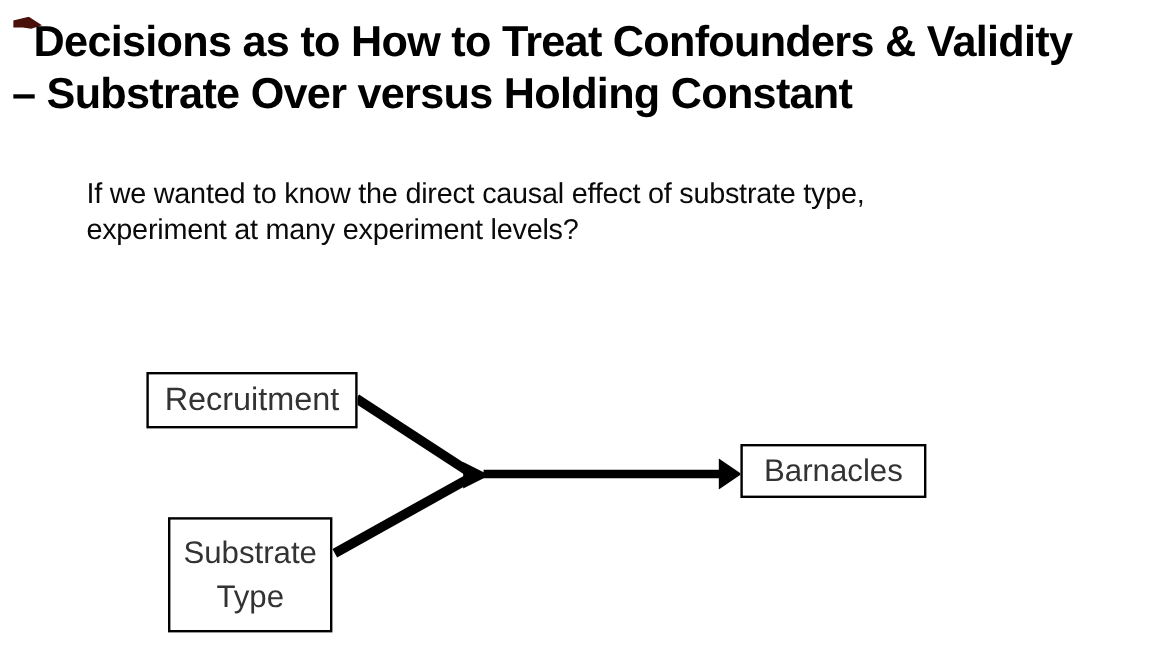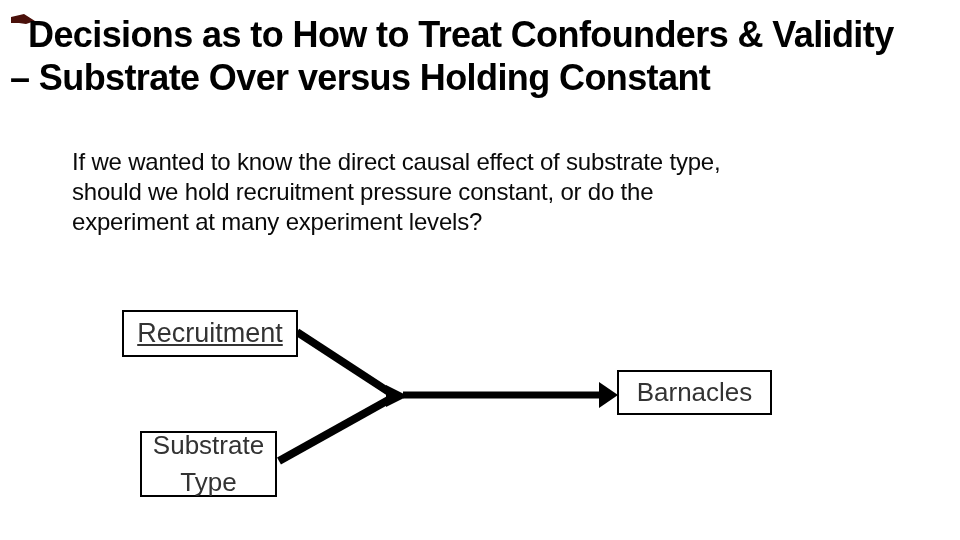--- a/index.html
+++ b/index.html
@@ -69,50 +69,48 @@
     align-items: center;
     justify-content: center;
     text-align: center;
     color: #333333;
     box-sizing: border-box;
   }
   .node-recruitment {
     left: 122px; top: 310px;
     width: 176px; height: 47px;
     font-size: 27px;
-    text-decoration: underline;
   }
   .node-barnacles {
     left: 617px; top: 370px;
     width: 155px; height: 45px;
     font-size: 26px;
   }
   .node-substrate {
     left: 140px; top: 431px;
-    width: 137px; height: 66px;
+    width: 137px; height: 96px;
     font-size: 26px;
     line-height: 37px;
     padding: 0 6px;
   }
 </style>
 </head>
 <body>
 
 <div class="slide">
 
   <svg class="corner-wedge" viewBox="0 0 24 11">
     <polygon points="0,3 13,0 24,7 15,10 8,9 0,9" fill="#4a100a"></polygon>
   </svg>
 
   <div class="title-line1">Decisions as to How to Treat Confounders &amp; Validity</div>
   <div class="title-line2">– Substrate Over versus Holding Constant</div>
 
   <div class="body-text">
     <div>If we wanted to know the direct causal effect of substrate type,</div>
-    <div>should we hold recruitment pressure constant, or do the</div>
     <div>experiment at many experiment levels?</div>
   </div>
 
   <svg class="edges" viewBox="0 0 960 540">
     <line x1="297" y1="332" x2="392" y2="394" stroke="#000000" stroke-width="8"></line>
     <line x1="279" y1="461" x2="392" y2="398" stroke="#000000" stroke-width="8"></line>
     <polygon points="386,385 408,396 386,407" fill="#000000"></polygon>
     <line x1="403" y1="395" x2="601" y2="395" stroke="#000000" stroke-width="7"></line>
     <polygon points="599,382 618,395 599,408" fill="#000000"></polygon>
   </svg>

